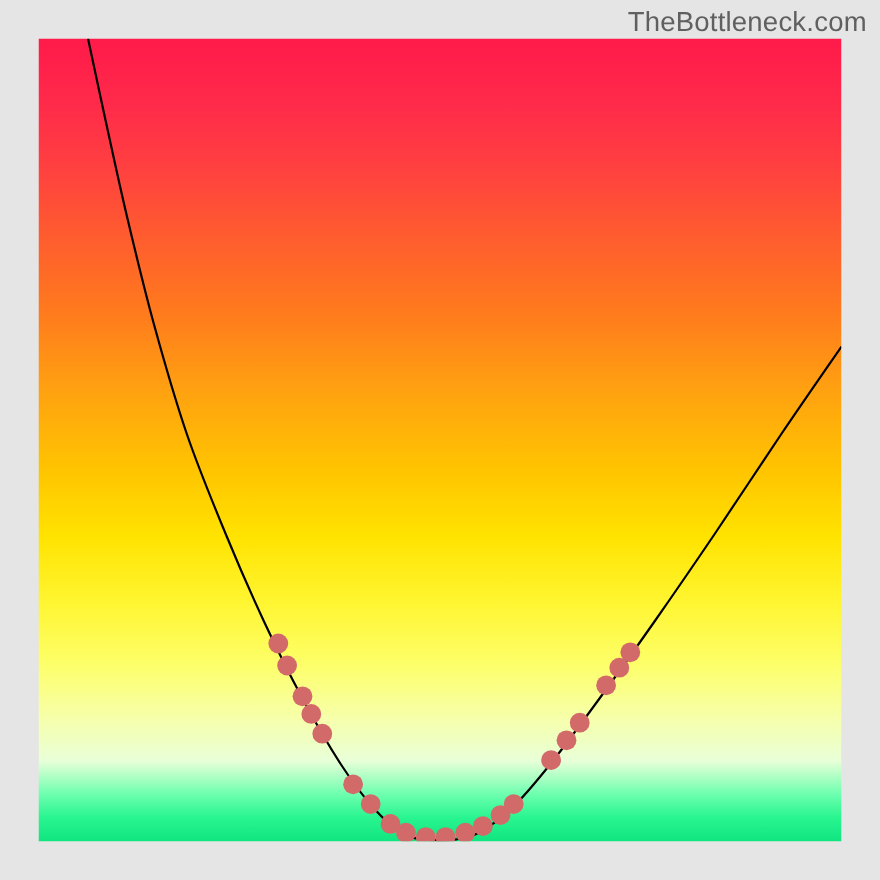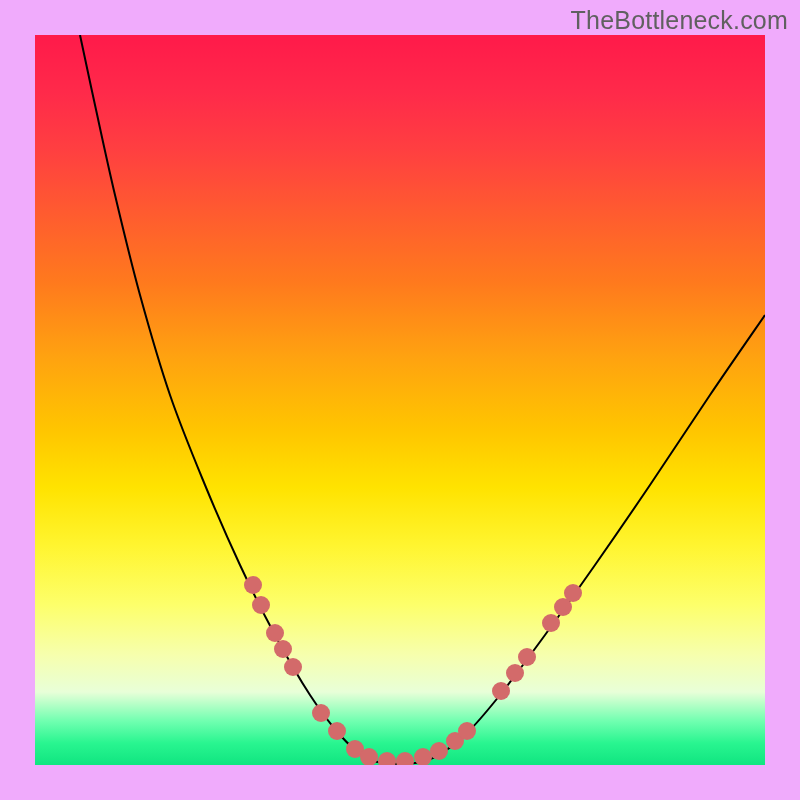--- a/index.html
+++ b/index.html
@@ -8,21 +8,21 @@
     width: 800px;
     height: 800px;
     background: #000;
     overflow: hidden;
     font-family: Arial, Helvetica, sans-serif;
   }
   .frame {
     position: relative;
     width: 800px;
     height: 800px;
-    background: #f0abfc;
+    background: #e5e5e5;
   }
   .plot-area {
     position: absolute;
     left: 35px;
     top: 35px;
     width: 730px;
     height: 730px;
     overflow: hidden;
   }
   .gradient-bg {

